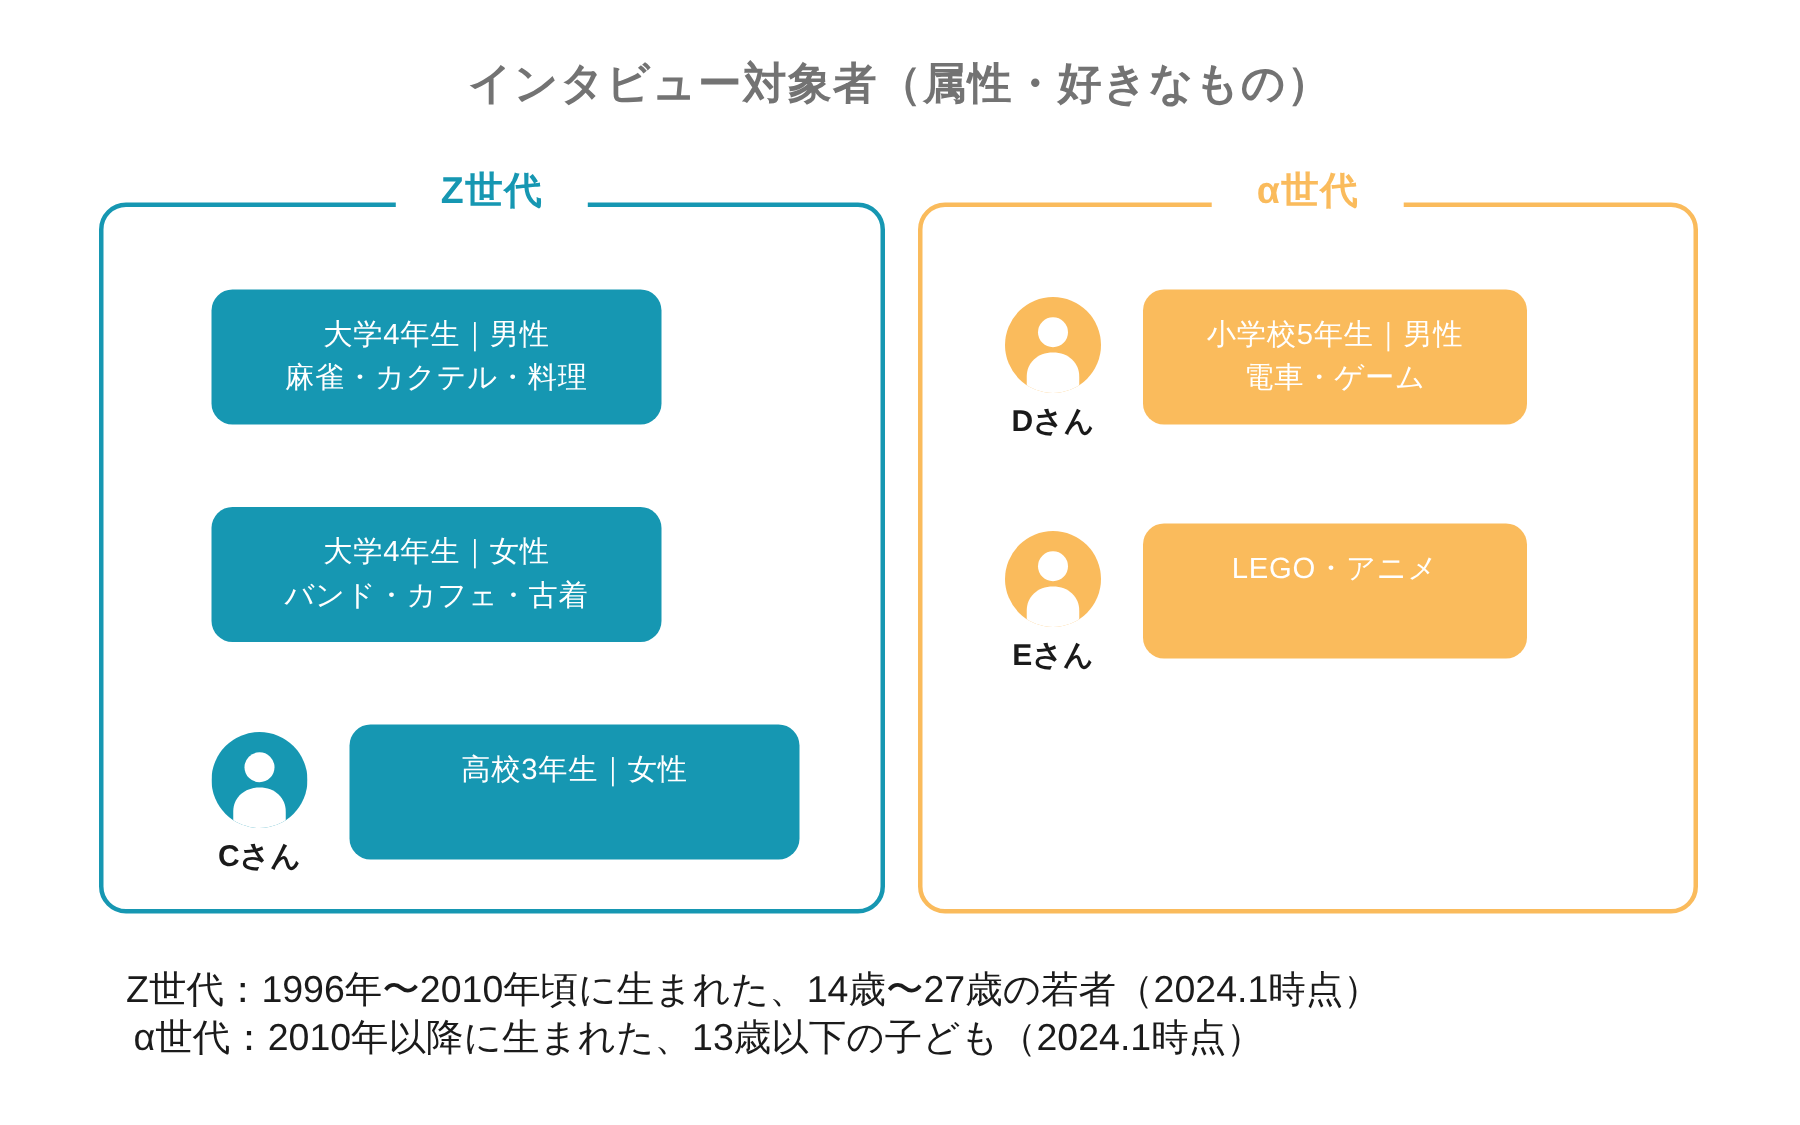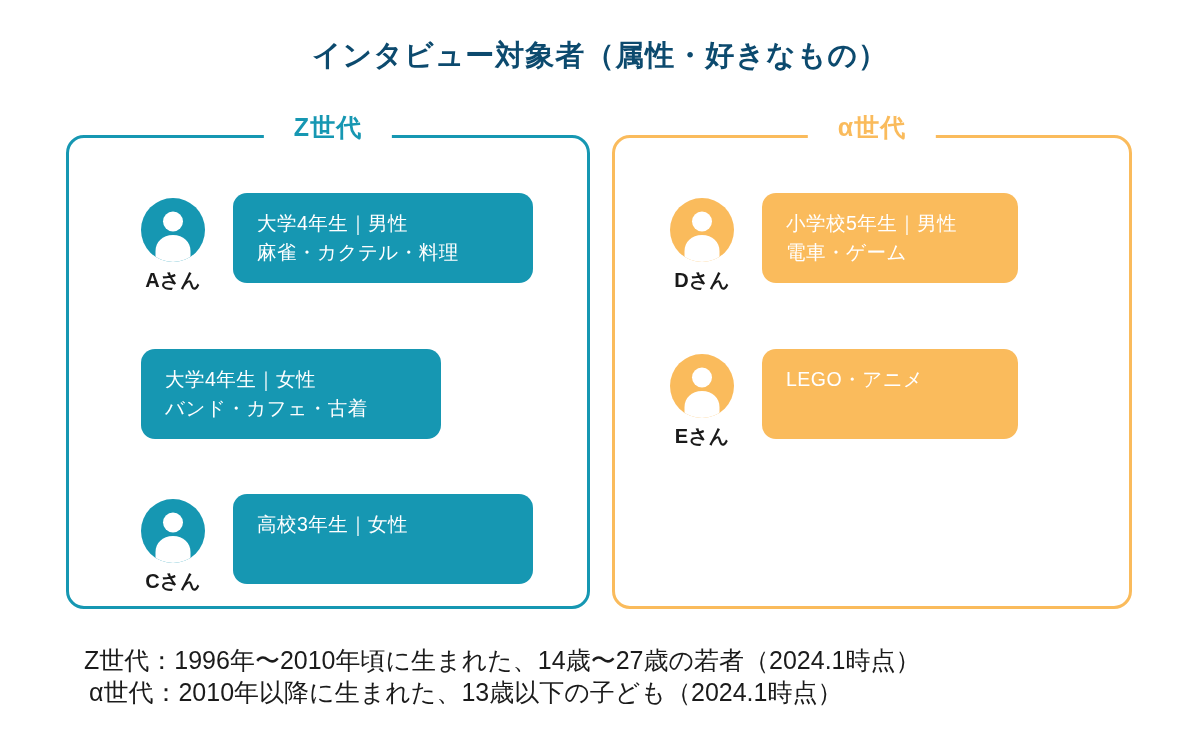--- a/index.html
+++ b/index.html
@@ -2,21 +2,21 @@
 <html lang="ja"><head>
 <meta charset="utf-8">
 <style>
   html,body{margin:0;padding:0;background:#fff;}
   .canvas{
     position:relative;width:1200px;height:750px;background:#ffffff;overflow:hidden;
     font-family:"Liberation Sans","DejaVu Sans",sans-serif;color:#1a1a1a;
   }
   .title{
     position:absolute;top:36px;left:0;width:100%;margin:0;text-align:center;
-    font-size:29px;font-weight:800;letter-spacing:1px;color:#0c4a6e;
+    font-size:29px;font-weight:800;letter-spacing:1px;color:#737373;
   }
   .group{
     position:absolute;top:135px;height:474px;box-sizing:border-box;
     border:3px solid var(--group-color);border-radius:18px;background:#fff;
   }
   .group-z{left:66px;width:524px;}
   .group-alpha{left:612px;width:520px;}
   .group-label{
     position:absolute;top:-28px;left:50%;transform:translateX(-50%);
     background:#fff;padding:0 30px;height:36px;line-height:34px;
@@ -33,21 +33,21 @@
   .avatar-col{width:64px;flex:none;display:flex;flex-direction:column;align-items:center;}
   .avatar{display:block;width:64px;height:64px;margin-top:5px;}
   .avatar svg{display:block;}
   .avatar-bg{fill:var(--group-color);}
   .member-name{
     margin-top:5px;font-size:20px;font-weight:800;color:#1a1a1a;white-space:nowrap;
   }
   .member-card{
     box-sizing:border-box;width:300px;min-height:90px;flex:none;
     background:var(--group-color);border-radius:14px;color:#ffffff;
-    padding:16px 24px;font-size:19.5px;line-height:29px;letter-spacing:0.5px;
+    padding:16px 24px;font-size:19.5px;line-height:29px;letter-spacing:0.5px;text-align:center;
   }
   .group-alpha .member-card{width:256px;}
   .member-card span{display:block;white-space:nowrap;}
   .footnotes{position:absolute;left:84px;top:644px;font-size:25px;line-height:32px;color:#1b1b1b;}
   .footnotes p{margin:0;}
   .footnotes p + p{padding-left:5px;}
   .defs-svg{position:absolute;width:0;height:0;}
 </style>
 </head>
 <body>
@@ -61,32 +61,20 @@
 </svg>
 
 <div class="canvas">
 
   <h1 class="title">インタビュー対象者（属性・好きなもの）</h1>
 
   <section class="group group-z" style="--group-color: #1697B2;">
     <div class="group-label">Z世代</div>
     <div class="members">
     <div class="member">
-      <div class="avatar-col">
-        <span class="avatar">
-          <svg viewBox="0 0 64 64" width="64" height="64">
-            <circle class="avatar-bg" cx="32" cy="32" r="32"></circle>
-            <g clip-path="url(#avatar-clip)">
-              <circle cx="32" cy="23.5" r="10" fill="#ffffff"></circle>
-              <path d="M32 37c-10.5 0-17.5 7-17.5 16v13h35V53c0-9-7-16-17.5-16z" fill="#ffffff"></path>
-            </g>
-          </svg>
-        </span>
-        <span class="member-name">Aさん</span>
-      </div>
       <div class="member-card">
         <span>大学4年生｜男性</span>
         <span>麻雀・カクテル・料理</span>
       </div>
     </div>
 
     <div class="member">
       <div class="member-card">
         <span>大学4年生｜女性</span>
         <span>バンド・カフェ・古着</span>

